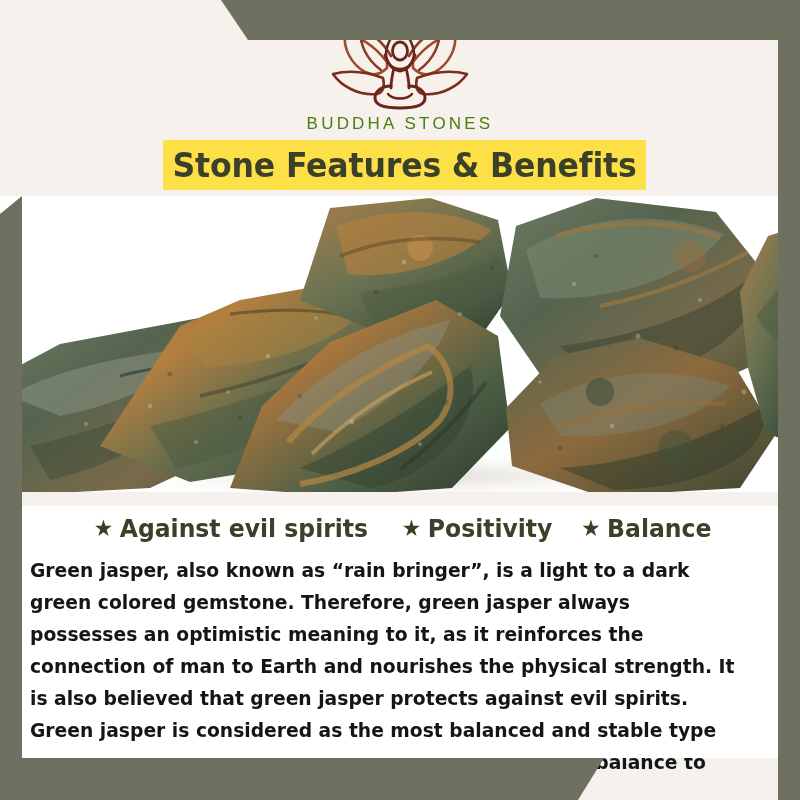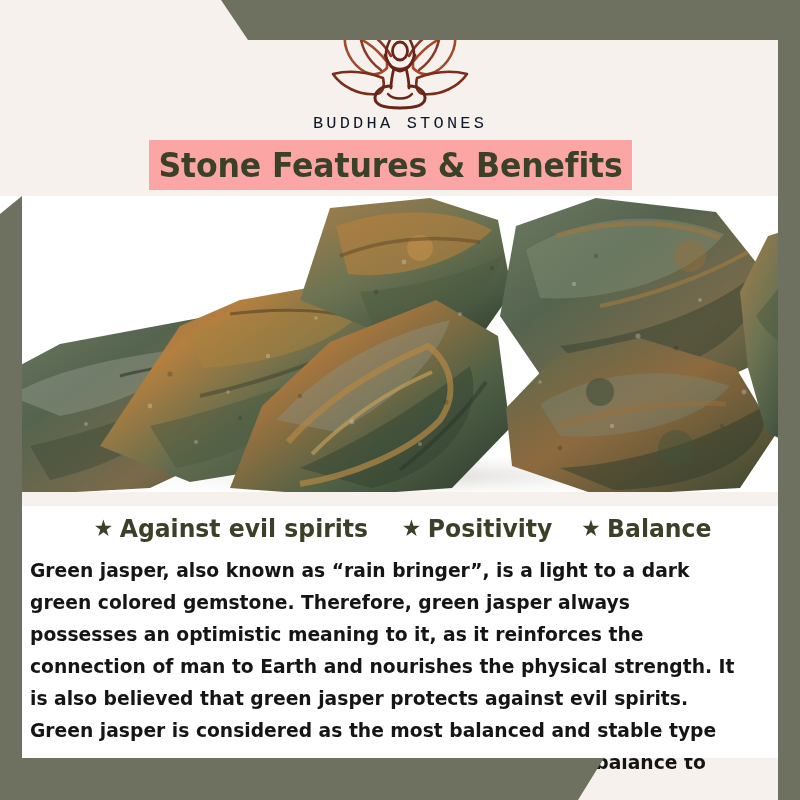--- a/index.html
+++ b/index.html
@@ -65,34 +65,34 @@
   }
   .logo-wrap {
     position: absolute;
     top: 22px; left: 0;
     width: 800px;
     text-align: center;
   }
   .logo-mark { display: block; margin: 0 auto; }
   .logo-word {
     margin-top: 4px;
-    font-family: Liberation Mono, monospace;
+    font-family: Liberation Sans, sans-serif;
     font-size: 17px;
     letter-spacing: 3.2px;
-    color: #0f172a;
+    color: #4d7c0f;
     font-weight: 400;
   }
 
   .title-plate {
     position: absolute;
-    left: 149px;
+    left: 163px;
     top: 140px;
     width: 483px;
     height: 50px;
-    background: #fca5a5;
+    background: #fde047;
     display: flex;
     align-items: center;
     justify-content: center;
     z-index: 8;
   }
   .title-text {
     font-family: "DejaVu Sans", sans-serif;
     font-size: 34px;
     font-weight: bold;
     color: #3B4028;

